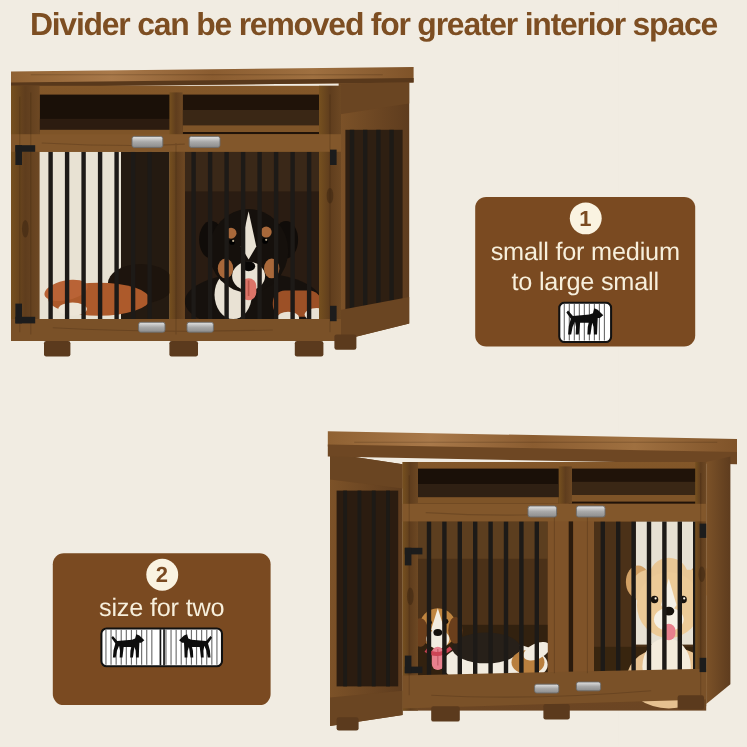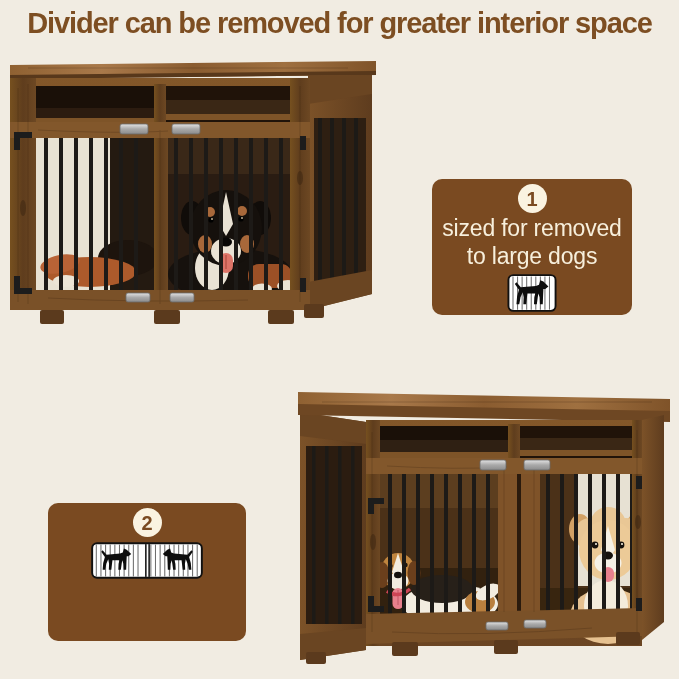--- a/index.html
+++ b/index.html
@@ -184,22 +184,22 @@
         <rect x="260" y="252" width="26" height="14" rx="2"></rect>
         <rect x="296" y="246" width="20" height="14" rx="2"></rect>
       </g>
     </svg>
   </div>
 
   <div class="badge badge-1">
     <div class="num">
         <span>1</span>
       </div>
-    <div>sized for removed</div>
-    <div>to large dogs</div>
+    <div>small for medium</div>
+    <div>to large small</div>
     <div class="icon">
       <svg width="50" height="38" viewBox="0 0 52 40">
         <rect x="1.2" y="1.2" width="49.6" height="37.6" rx="5" fill="#ffffff" stroke="#111111" stroke-width="2"></rect>
         <g stroke="#6f6f6f" stroke-width="1.1">
           <line x1="6" y1="2.5" x2="6" y2="37.5"></line>
             <line x1="10.8" y1="2.5" x2="10.8" y2="37.5"></line>
           <line x1="15.6" y1="2.5" x2="15.6" y2="37.5"></line>
             <line x1="20.4" y1="2.5" x2="20.4" y2="37.5"></line>
           <line x1="25.2" y1="2.5" x2="25.2" y2="37.5"></line>
             <line x1="30" y1="2.5" x2="30" y2="37.5"></line>
@@ -209,20 +209,21 @@
         </g>
         <use href="#dog-sil" transform="translate(5,6) scale(0.66)" fill="#0d0d0d"></use>
       </svg>
     </div>
   </div>
 
   <div class="badge badge-2">
     <div class="num">
         <span>2</span>
       </div>
+    <div>size for two</div>
     <div class="icon">
       <svg width="112" height="37" viewBox="0 0 116 38">
         <rect x="1.2" y="1.2" width="113.6" height="35.6" rx="5" fill="#ffffff" stroke="#111111" stroke-width="2"></rect>
         <g stroke="#6f6f6f" stroke-width="1.1">
           <line x1="5.5" y1="2.5" x2="5.5" y2="35.5"></line>
             <line x1="10.3" y1="2.5" x2="10.3" y2="35.5"></line>
           <line x1="15.1" y1="2.5" x2="15.1" y2="35.5"></line>
             <line x1="19.9" y1="2.5" x2="19.9" y2="35.5"></line>
           <line x1="24.7" y1="2.5" x2="24.7" y2="35.5"></line>
             <line x1="29.5" y1="2.5" x2="29.5" y2="35.5"></line>

